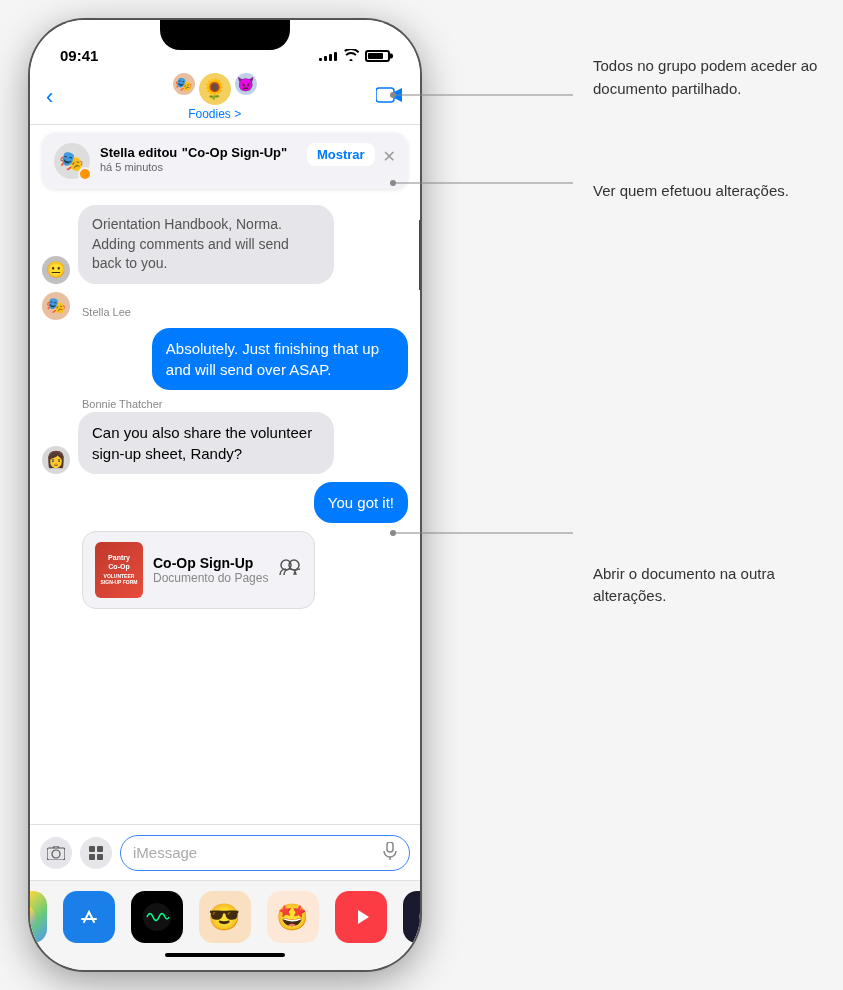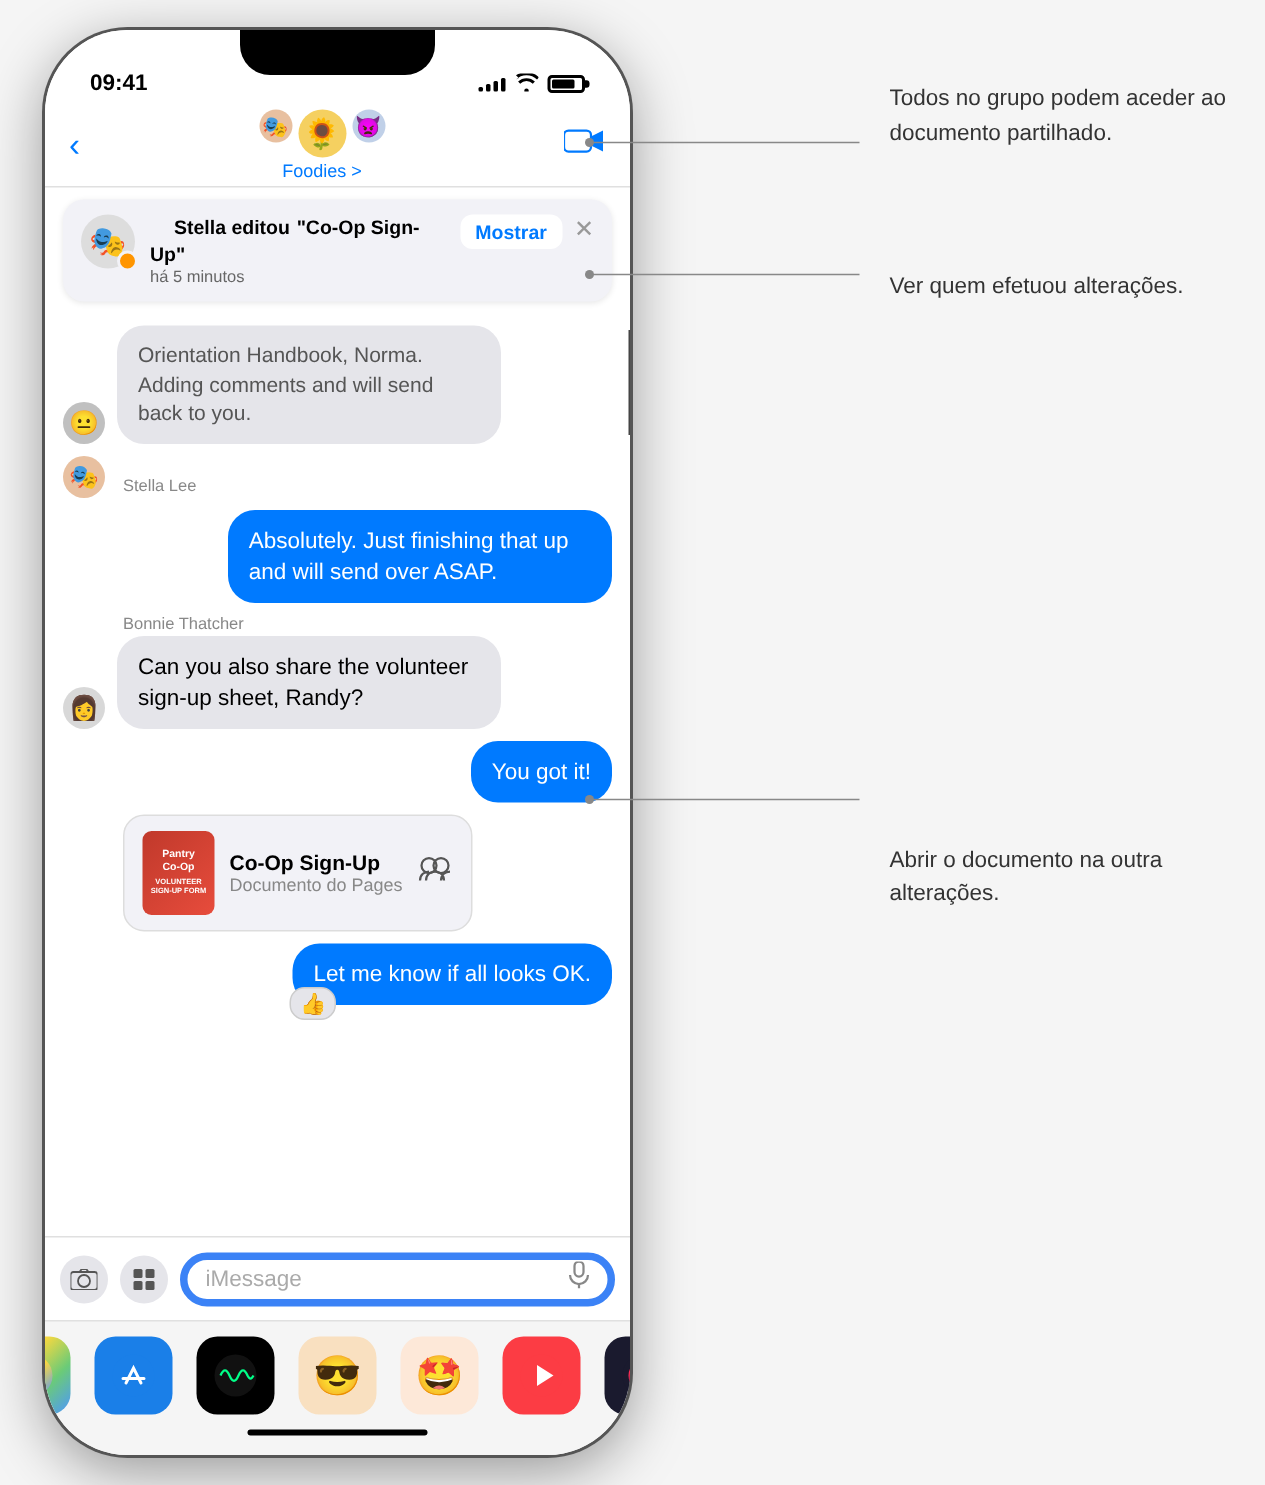--- a/index.html
+++ b/index.html
@@ -223,21 +223,21 @@
       flex: 1;
     }
 
     .notif-subtitle {
       font-size: 11px;
       color: #666;
     }
 
     .notif-actions {
       display: flex;
-      align-items: flex-start;
+      align-items: flex-end;
       gap: 8px;
       margin-left: auto;
     }
 
     .notif-show-btn {
       background: #fff;
       border: none;
       color: #007aff;
       font-size: 13px;
       font-weight: 600;
@@ -383,21 +383,21 @@
       align-items: center;
       justify-content: center;
       font-size: 14px;
       cursor: pointer;
       flex-shrink: 0;
     }
 
     .input-field {
       flex: 1;
       height: 36px;
-      border: 5px solid #3b82f6;
+      border: 1px solid #3b82f6;
       border-radius: 18px;
       padding: 0 12px;
       font-size: 15px;
       color: #999;
       display: flex;
       align-items: center;
       justify-content: space-between;
     }
 
     .input-placeholder {
@@ -504,21 +504,21 @@
         </span>
       </div>
 
       <div class="notification-banner">
         <div class="notif-avatar">
           🎭
           <div class="notif-badge"></div>
         </div>
         <div class="notif-content">
           <div>
-            <span style="font-size:13px;font-weight:700;margin-left:16px;">Stella editou</span>
+            <span style="font-size:13px;font-weight:700;">Stella editou</span>
             <span style="font-size:13px;font-weight:700;">"Co-Op Sign-Up"</span>
           </div>
           <div class="notif-subtitle">há 5 minutos</div>
         </div>
         <div class="notif-actions">
           <button class="notif-show-btn">Mostrar</button>
           <button class="notif-close-btn">✕</button>
         </div>
       </div>
 
@@ -574,28 +574,20 @@
             <div class="doc-icon">
               <svg width="24" height="20" viewBox="0 0 24 20">
                   <circle cx="8" cy="8" r="5" fill="none" stroke="#555" stroke-width="1.5"></circle>
                   <circle cx="16" cy="8" r="5" fill="none" stroke="#555" stroke-width="1.5"></circle>
                   <path d="M2 18c0-4 3-6 6-6M16 18c0-4 3-6 6-6M12 12c3 0 6 2 6 6M12 12c-3 0-6 2-6 6" fill="none" stroke="#555" stroke-width="1.5"></path>
                 </svg>
             </div>
           </div>
         </div>
 
-        <div class="message-row outgoing">
-          <div class="msg-content">
-            <div style="position:relative;">
-              <div class="bubble outgoing">Let me know if all looks OK.</div>
-              <div style="position:absolute; bottom:-10px; left:-2px; background:#e5e5ea; border-radius:10px; padding:2px 6px; font-size:14px; border:1px solid #ccc;">👍</div>
-            </div>
-          </div>
-        </div>
 
         <div style="height:16px;"></div>
       </div>
 
       <div class="input-bar">
         <div class="input-icon-btn">
           <svg width="18" height="14" viewBox="0 0 18 14">
               <rect x="0" y="2" width="18" height="12" rx="2" fill="none" stroke="#555" stroke-width="1.2"></rect>
               <circle cx="9" cy="8" r="4" fill="none" stroke="#555" stroke-width="1.2"></circle>
               <path d="M6 2l1.5-2h3L12 2" fill="none" stroke="#555" stroke-width="1.2"></path>

